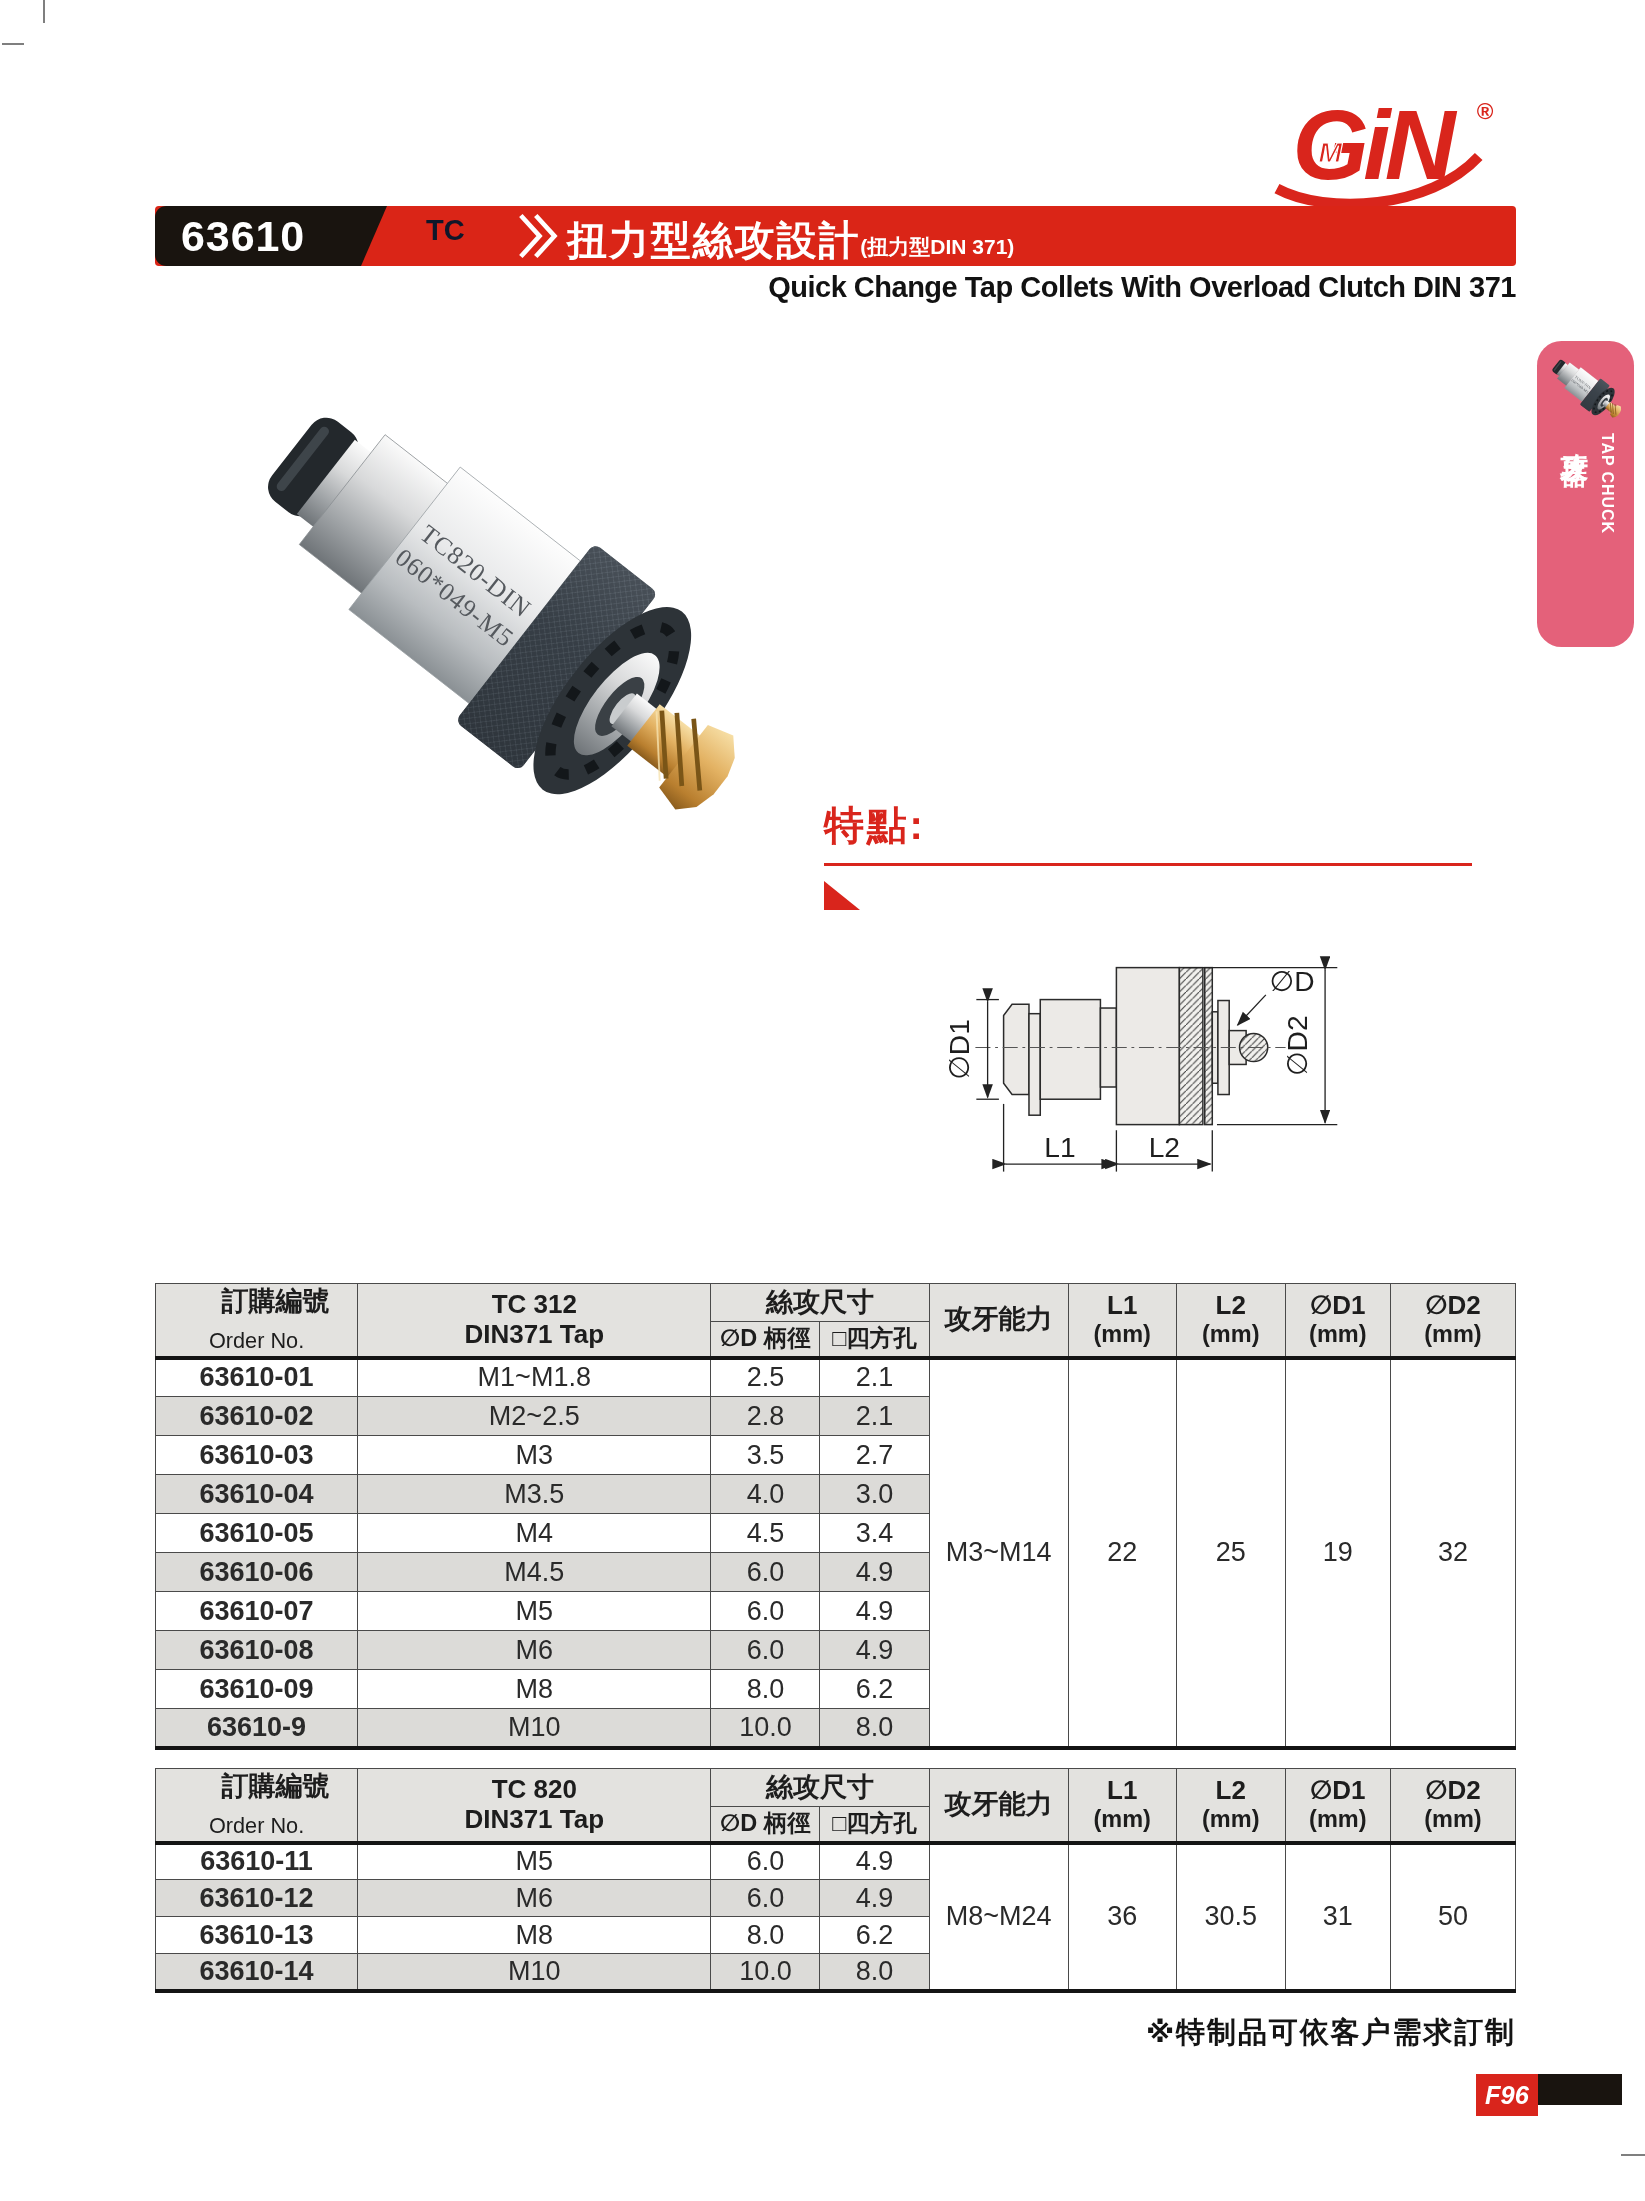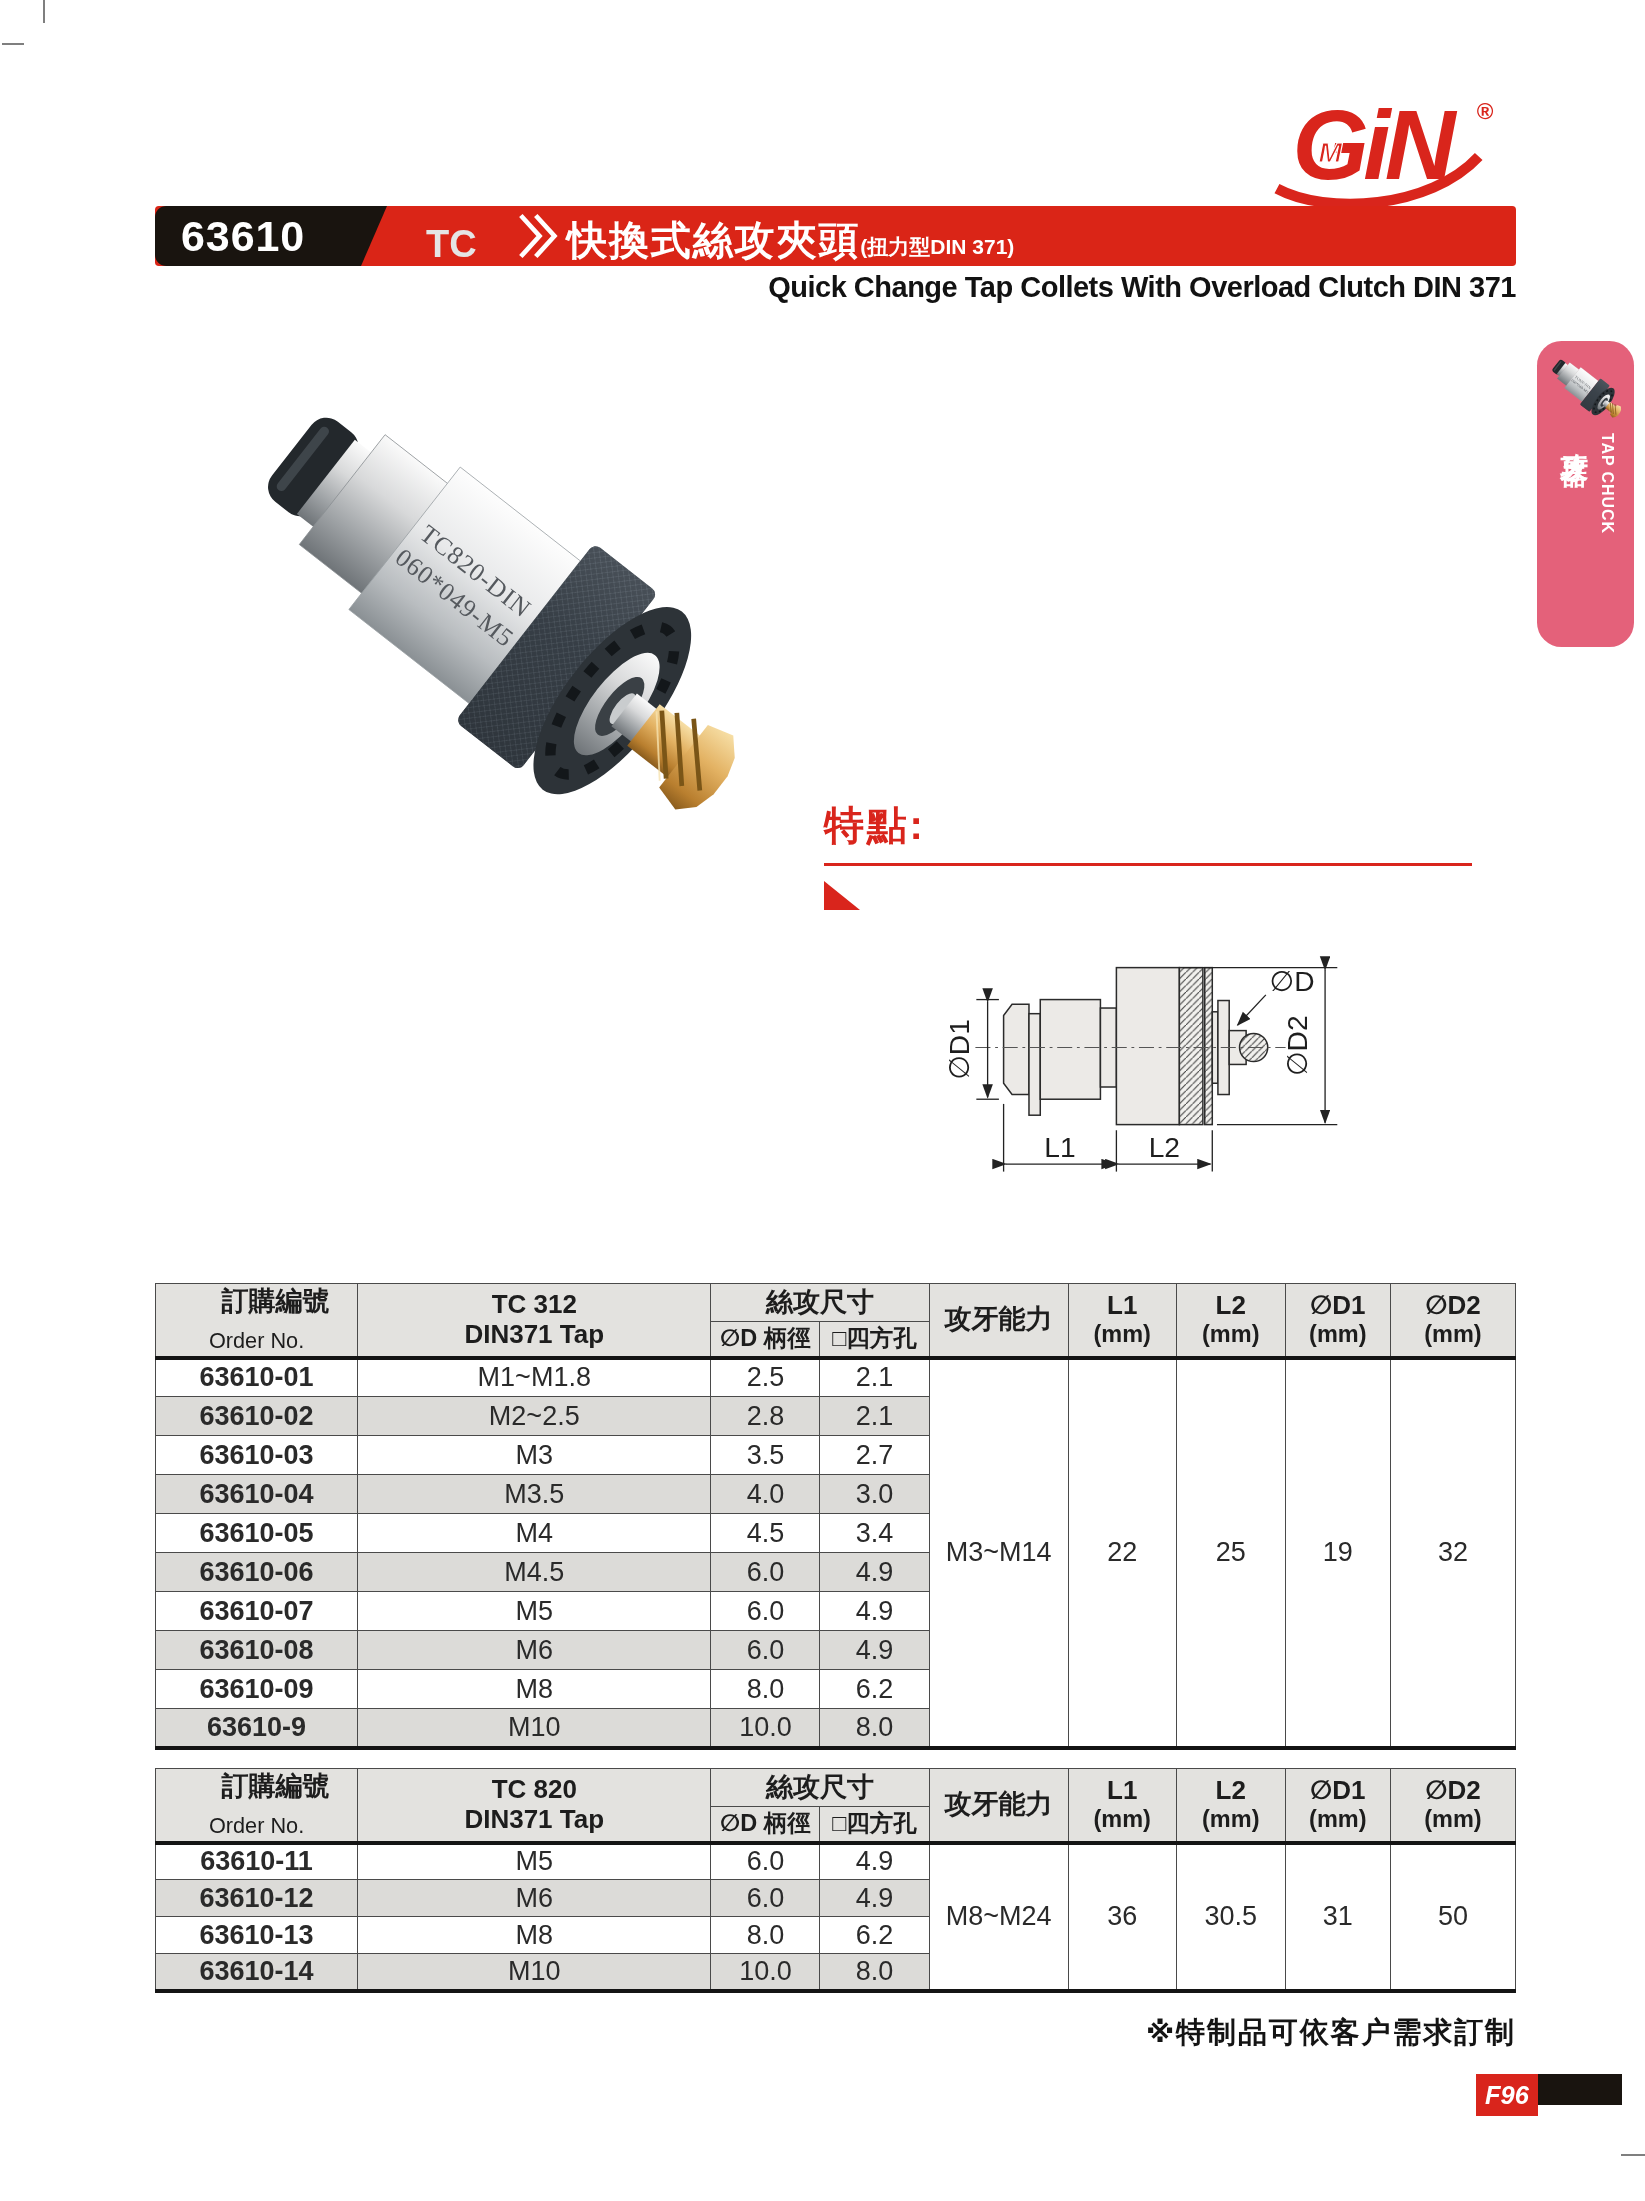--- a/index.html
+++ b/index.html
@@ -13,21 +13,21 @@
   .crop { position:absolute; background:#7f7f7f; }
 
   
   .banner { position:absolute; left:155px; top:206px; width:1361px; height:60px;
             background:#da2517; border-radius:3.8px; }
   .banner-black { position:absolute; left:0; top:0; width:232px; height:60px;
             background:#19140f; border-radius:11.3px 0 0 11.3px;
             clip-path:polygon(0 0,100% 0,calc(100% - 26px) 100%,0 100%);
             display:flex; align-items:center; }
   .banner-code { color:#fff; font-size:43px; font-weight:bold; letter-spacing:0.9px; padding-left:26px; }
-  .banner-series { position:absolute; left:271px; top:17px; color:#e5e5e5; font-size:38px; font-weight:bold; }
+  .banner-series { position:absolute; left:271px; top:8px; color:#0f172a; font-size:29px; font-weight:bold; }
   .banner-chev { position:absolute; left:360px; top:1.9px; }
   .banner-title { position:absolute; left:412px; top:6.6px; color:#fff; font-size:40px; font-weight:bold; letter-spacing:1.9px; white-space:nowrap; }
   .banner-title .paren { font-size:21px; letter-spacing:0; }
   .subtitle-en { position:absolute; left:565px; top:271px; width:951px; text-align:right;
                  font-size:29px; font-weight:bold; color:#121212; letter-spacing:-0.5px; }
 
   
   .logo { position:absolute; left:1260px; top:83px; width:247px; height:132px; }
 
   
@@ -165,21 +165,21 @@
   <div class="banner">
     <div class="banner-black">
       <span class="banner-code">63610</span>
     </div>
     <span class="banner-series">TC</span>
     <svg class="banner-chev" width="49" height="56" viewBox="0 0 52 60">
       <polyline points="6,8 26,30 6,52" stroke="#ffffff" stroke-width="5" fill="none"></polyline>
       <polyline points="22,8 42,30 22,52" stroke="#ffffff" stroke-width="5" fill="none"></polyline>
     </svg>
     <div class="banner-title">
-      <span>快換式絲攻夾頭</span><span class="paren">(扭力型DIN 371)</span>
+      <span>扭力型絲攻設計</span><span class="paren">(扭力型DIN 371)</span>
     </div>
   </div>
   <div class="subtitle-en">Quick Change Tap Collets With Overload Clutch DIN 371</div>
 
   <div class="side-tab">
     <svg class="mini" viewBox="0 0 600 600">
         <use href="#prodSym"></use>
       </svg>
     <div class="tab-text">
       <span class="v-zh">攻牙器</span>

